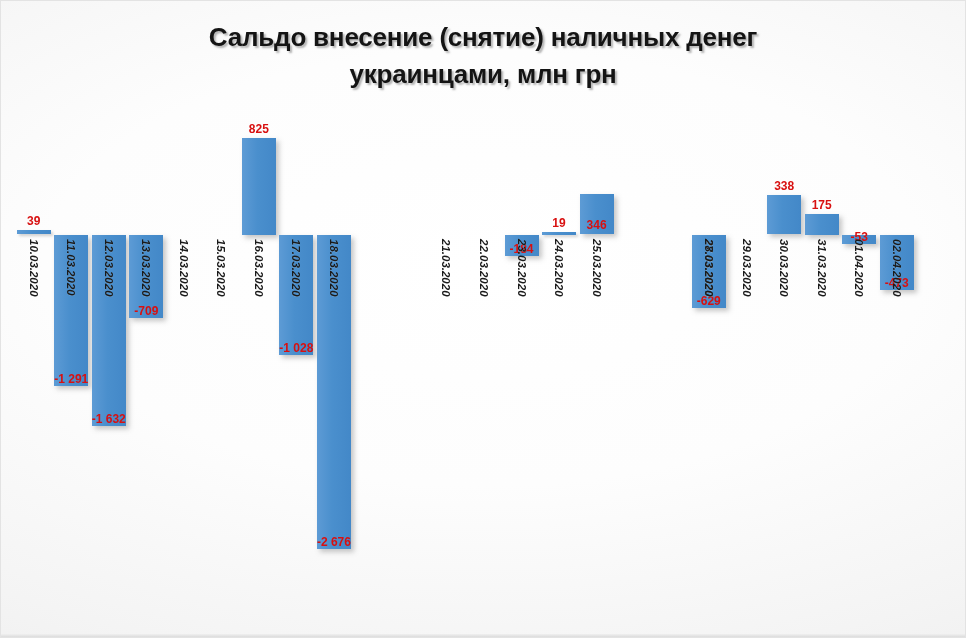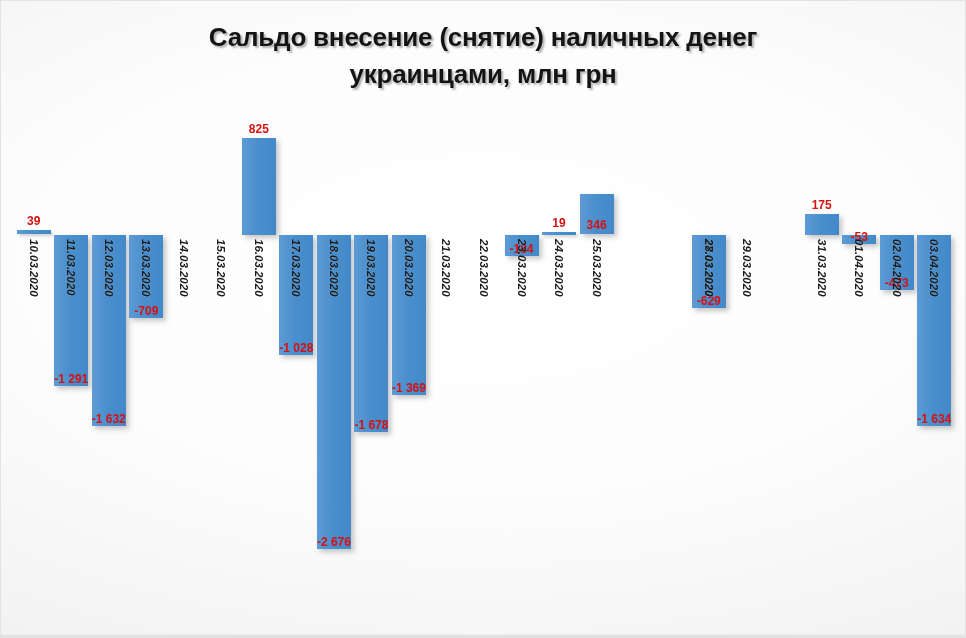--- a/index.html
+++ b/index.html
@@ -128,30 +128,20 @@
       <div class="bar-slot" style="left: 262.64px; width: 37.52px;">
         <div class="bar" title="17.03.2020: -1 028" style="top: 117.5px; height: 120.79px;"></div>
         <div class="val" style="top: 224.29px;">-1 028</div>
         <div class="cat" style="top: 121.5px;">17.03.2020</div>
       </div>
       <div class="bar-slot" style="left: 300.16px; width: 37.52px;">
         <div class="bar" title="18.03.2020: -2 676" style="top: 117.5px; height: 314.43px;"></div>
         <div class="val" style="top: 417.93px;">-2 676</div>
         <div class="cat" style="top: 121.5px;">18.03.2020</div>
       </div>
-      <div class="bar-slot" style="left: 337.68px; width: 37.52px;">
-        <div class="bar" title="19.03.2020: -1 678" style="top: 117.5px; height: 197.165px;"></div>
-        <div class="val" style="top: 300.665px;">-1 678</div>
-        <div class="cat" style="top: 121.5px;">19.03.2020</div>
-      </div>
-      <div class="bar-slot" style="left: 375.2px; width: 37.52px;">
-        <div class="bar" title="20.03.2020: -1 369" style="top: 117.5px; height: 160.857px;"></div>
-        <div class="val" style="top: 264.357px;">-1 369</div>
-        <div class="cat" style="top: 121.5px;">20.03.2020</div>
-      </div>
       <div class="bar-slot" style="left: 412.72px; width: 37.52px;">
         <div class="cat" style="top: 121.5px;">21.03.2020</div>
       </div>
       <div class="bar-slot" style="left: 450.24px; width: 37.52px;">
         <div class="cat" style="top: 121.5px;">22.03.2020</div>
       </div>
       <div class="bar-slot" style="left: 487.76px; width: 37.52px;">
         <div class="bar" title="23.03.2020: -184" style="top: 117.5px; height: 21.62px;"></div>
         <div class="val" style="top: 125.12px;">-184</div>
         <div class="cat" style="top: 121.5px;">23.03.2020</div>
@@ -170,35 +160,35 @@
         <div class="bar" title="27.03.2020: -629" style="top: 117.5px; height: 73.9075px;"></div>
         <div class="val" style="top: 177.407px;">-629</div>
         <div class="cat" style="top: 121.5px;">27.03.2020</div>
       </div>
       <div class="bar-slot" style="left: 675.36px; width: 37.52px;">
         <div class="cat" style="top: 121.5px;">28.03.2020</div>
       </div>
       <div class="bar-slot" style="left: 712.88px; width: 37.52px;">
         <div class="cat" style="top: 121.5px;">29.03.2020</div>
       </div>
+      <div class="bar-slot" style="left: 750.4px; width: 37.52px;">
+        <div class="bar" title="30.03.2020: 338" style="top: 77.785px; height: 39.715px;"></div>
+        <div class="val" style="top: 61.785px;">338</div>
+        <div class="cat" style="top: 121.5px;">30.03.2020</div>
+      </div>
       <div class="bar-slot" style="left: 787.92px; width: 37.52px;">
         <div class="bar" title="31.03.2020: 175" style="top: 96.9375px; height: 20.5625px;"></div>
         <div class="val" style="top: 80.9375px;">175</div>
         <div class="cat" style="top: 121.5px;">31.03.2020</div>
       </div>
       <div class="bar-slot" style="left: 825.44px; width: 37.52px;">
         <div class="bar" title="01.04.2020: -82" style="top: 117.5px; height: 9.635px;"></div>
         <div class="val" style="top: 113.135px;">-53</div>
         <div class="cat" style="top: 121.5px;">01.04.2020</div>
       </div>
       <div class="bar-slot" style="left: 862.96px; width: 37.52px;">
         <div class="bar" title="02.04.2020: -473" style="top: 117.5px; height: 55.5775px;"></div>
         <div class="val" style="top: 159.077px;">-473</div>
         <div class="cat" style="top: 121.5px;">02.04.2020</div>
       </div>
-      <div class="bar-slot" style="left: 900.48px; width: 37.52px;">
-        <div class="bar" title="03.04.2020: -1 634" style="top: 117.5px; height: 191.995px;"></div>
-        <div class="val" style="top: 295.495px;">-1 634</div>
-        <div class="cat" style="top: 121.5px;">03.04.2020</div>
-      </div>
     </div>
 
 </div>
 
 </body></html>

